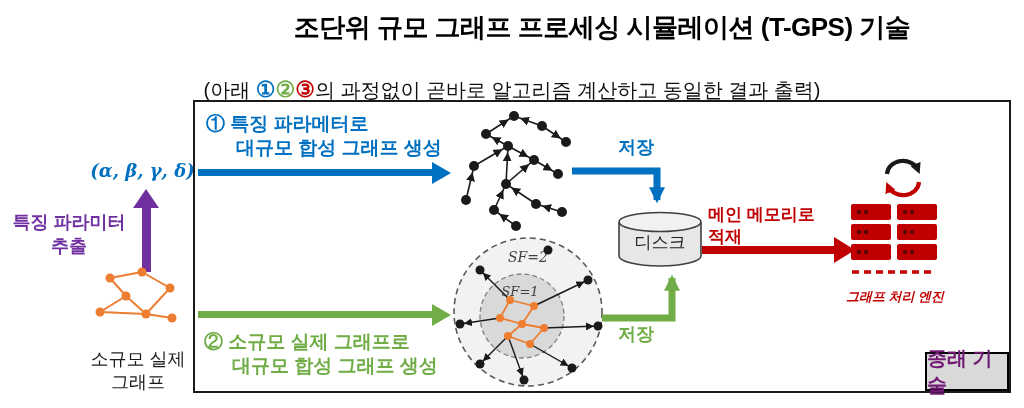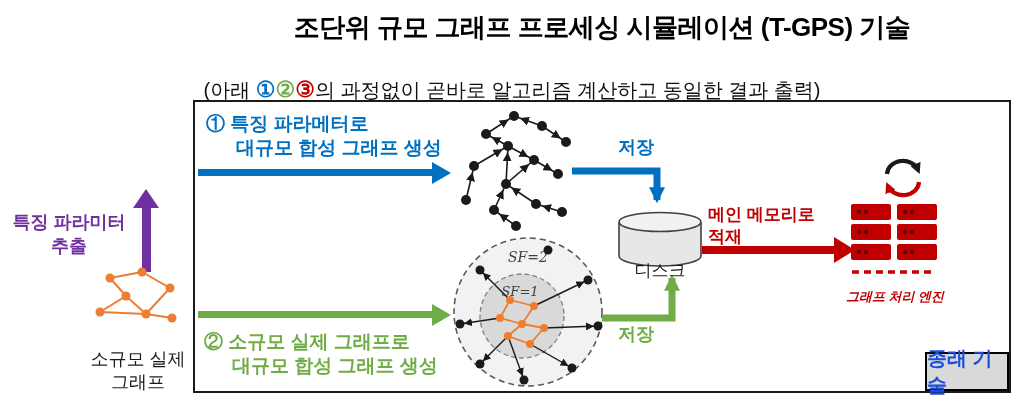--- a/index.html
+++ b/index.html
@@ -19,21 +19,21 @@
   .black  { color:#1a1a1a; }
   .step-label { font-weight:bold; font-size:19px; line-height:24px; white-space:nowrap; }
   .small-label { font-size:18px; line-height:23px; }
   .save-label { font-size:18px; font-weight:bold; }
   .diagram-box {
     border:2.5px solid #1a1a1a; background:#ffffff; box-sizing:border-box;
   }
   .legacy-badge {
     background:#D9D9D9; border:2px solid #000000; box-sizing:border-box;
     display:flex; align-items:center; justify-content:center;
-    font-size:20px; font-weight:bold; color:#1d4ed8;
+    font-size:20px; font-weight:bold; color:#701a75;
   }
   .serif-math { font-family:"DejaVu Serif", serif; font-style:italic; font-weight:bold; }
   
   .abody-h { position:absolute; }
   .ahead-r { position:absolute; width:0; height:0;
              border-top:11px solid transparent; border-bottom:11px solid transparent; }
   .ahead-u { position:absolute; width:0; height:0;
              border-left:13px solid transparent; border-right:13px solid transparent; }
   svg { display:block; }
 </style>
@@ -43,20 +43,21 @@
 <div class="stage">
 
   <div class="abs center t-title" style="left:193px; top:10px; width:818px;">조단위 규모 그래프 프로세싱 시뮬레이션 (T-GPS) 기술</div>
 
   <div class="abs center t-sub" style="left:0; top:54px; width:1024px;">
     <span>(아래 </span><span class="numchip blue">①</span><span class="numchip green">②</span><span class="numchip red">③</span><span>의 과정없이 곧바로 알고리즘 계산하고 동일한 결과 출력)</span>
   </div>
 
   <div class="abs diagram-box" style="left:193px; top:100px; width:818px; height:293px;"></div>
 
+  <div class="abs center serif-math blue" style="left:85px; top:160px; width:115px; font-size:18px;">(α, β, γ, δ)</div>
 
   <div class="abs">
     <div class="abody-h" style="left:142px; top:207px; width:9px; height:65px; background:#7030A0;"></div>
     <div class="ahead-u" style="left:133px; top:189px; border-bottom:19px solid #7030A0;"></div>
   </div>
 
   <div class="abs center purple" style="left:8px; top:210px; width:122px; font-size:18px; line-height:24px; font-weight:bold;">
     <div>특징 파라미터</div>
     <div>추출</div>
   </div>
@@ -229,21 +230,21 @@
       <path d="M2,52 H72 V12" fill="none" stroke="#70AD47" stroke-width="7" marker-end="url(#mGreen)"></path>
     </svg>
   </div>
 
   <div class="abs" style="left:615px; top:210px;">
     <svg width="90" height="60" viewBox="0 0 90 60">
       <path d="M4,12 V46 A41,10 0 0 0 86,46 V12" fill="#E8E7E7" stroke="#3f3f3f" stroke-width="1.6"></path>
       <ellipse cx="45" cy="12" rx="41" ry="9.5" fill="#F2F1F1" stroke="#3f3f3f" stroke-width="1.6"></ellipse>
     </svg>
   </div>
-  <div class="abs center black" style="left:615px; top:231px; width:90px; font-size:17px;margin-top:28px;">디스크</div>
+  <div class="abs center black" style="left:615px; top:231px; width:90px; font-size:17px;">디스크</div>
 
   <div class="abs red" style="left:708px; top:204px; font-size:17px; line-height:22px; font-weight:bold;">
     <div>메인 메모리로</div>
     <div>적재</div>
   </div>
 
   <div class="abs">
     <div class="abody-h" style="left:702px; top:246px; width:132px; height:8px; background:#C00000;"></div>
     <div class="ahead-r" style="left:834px; top:237px; border-top:13px solid transparent; border-bottom:13px solid transparent; border-left:21px solid #C00000;"></div>
   </div>

